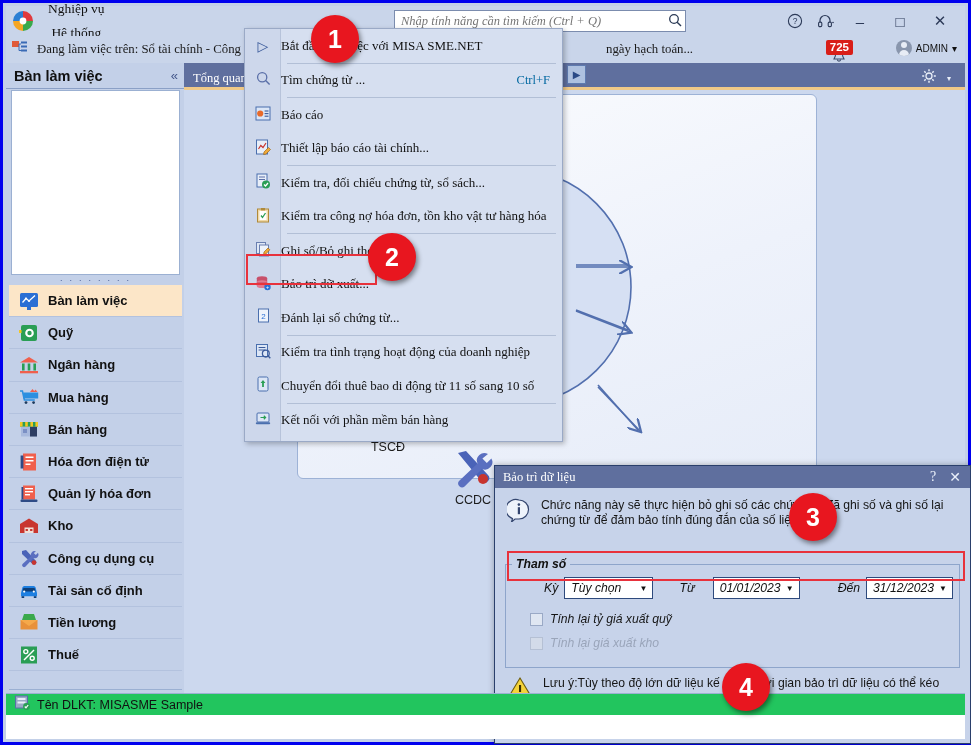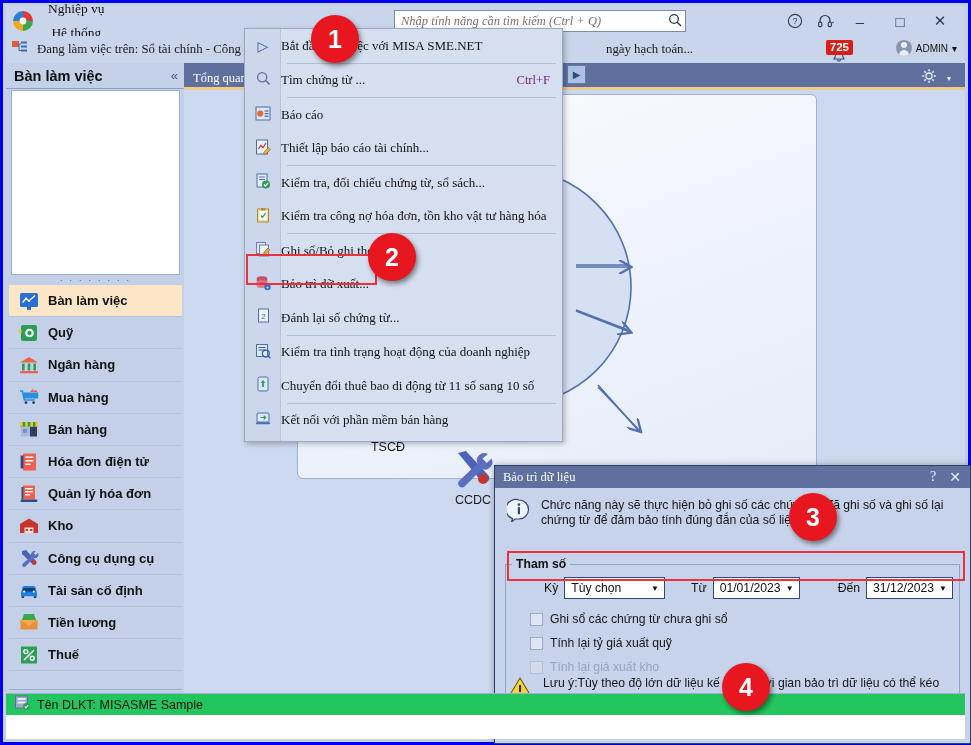--- a/index.html
+++ b/index.html
@@ -121,21 +121,21 @@
   
   .dropdown{
     position:absolute; left:241px; top:25px; width:319px; height:414px;
     background:#d6dff0; border:1px solid #9aa9c6;
     box-shadow:2px 2px 5px rgba(0,0,0,.25);
   }
   .dd-rail{ position:absolute; left:0; top:0; bottom:0; width:36px; background:#cdd7eb; border-right:1px solid #b7c3da;}
   .dd-item{ position:relative; height:33.5px; display:flex; align-items:center; cursor:default;}
   .dd-item .ic{ width:36px; text-align:center; font-size:14px; color:#3a5a9a; flex:none; z-index:2;}
   .dd-item .lb{ font-family:"Liberation Serif", serif; font-size:13px; color:#111; white-space:nowrap; z-index:2;}
-  .dd-item .sc{ position:absolute; right:12px; font-family:"Liberation Serif", serif; font-size:12.5px; color:#701a75;}
+  .dd-item .sc{ position:absolute; right:12px; font-family:"Liberation Serif", serif; font-size:12.5px; color:#0369a1;}
   .dd-sep{ height:1px; background:#b2bfd6; margin:0 6px 0 42px;}
 
   
   .statusbar{
     position:absolute; left:3px; right:3px; bottom:3px; height:26px;
     background:#22c55e; border-top:1px solid #9bb0d2;
     display:flex; align-items:center; gap:6px; padding-left:8px;
   }
   .statusbar .st{ font-size:12.5px; color:#111;}
   .whitebar{ position:absolute; left:3px; right:3px; bottom:3px; height:24px; background:#fff;}
@@ -150,22 +150,22 @@
     height:22px; background:#5f6f9e; color:#fff; display:flex; align-items:center;
     padding:0 4px 0 8px; font-family:"Liberation Serif", serif; font-size:12.5px;
   }
   .dlg-title .sp{ flex:1; }
   .dlg-title .b{ width:22px; text-align:center; font-size:14px; color:#eaf0fa;}
   .dlg-body{ position:relative; height:calc(100% - 22px); }
   .dlg-info{ display:flex; gap:10px; padding:10px 12px 2px 12px;}
   .info-ico{ width:24px; height:24px; flex:none; }
   .dlg-info p{ font-size:12.2px; color:#161616; line-height:15px; }
   .group{
-    position:absolute; left:10px; right:10px; top:76px; height:130px;
-    border:1px solid #8ea5cb; background:#c7d3ea;
+    position:absolute; left:10px; right:10px; top:76px; height:104px;
+    border:1px solid #8ea5cb; background:#c7d3ea;font-style:italic;
   }
   .group .gt{
     position:absolute; left:6px; top:-8px; background:#c7d3ea; padding:0 4px;
     font-weight:bold; font-size:12.2px; color:#111;
   }
   .prow{ position:absolute; left:6px; right:6px; top:10px; height:26px; display:flex; align-items:center; gap:6px;}
   .lbl-sm{ font-size:12.2px; color:#111;margin-left:32px; }
   .combo{
     height:22px; background:#fff; border:1px solid #2e4a7d; display:flex; align-items:center;
     font-size:12.2px; color:#111; padding-left:6px; position:relative;
@@ -814,36 +814,32 @@
       <div class="group">
         <span class="gt">Tham số</span>
 
         <div class="prow">
           <span class="lbl-sm">Kỳ</span>
           <span class="combo" style="width:150px;">
             <span class="cv">Tùy chọn</span>
             <span class="ca">▼</span>
           </span>
           <span class="lbl-sm" style="margin-left:20px;">Từ</span>
-          <span class="combo" style="width:105px;">
+          <span class="combo" style="width:105px;margin-left:12px;">
             <span class="cv">01/01/2023</span>
             <span class="ca">▼</span>
           </span>
           <span class="lbl-sm">Đến</span>
           <span class="combo" style="width:110px;">
             <span class="cv">31/12/2023</span>
             <span class="ca">▼</span>
           </span>
         </div>
 
         <div style="position:absolute;left:0;right:0;top:42px;">
-          <div class="chkrow">
-            <span class="chk"></span>
-            <span class="chkl">Ghi sổ các chứng từ chưa ghi sổ</span>
-          </div>
           <div class="chkrow">
             <span class="chk"></span>
             <span class="chkl">Tính lại tỷ giá xuất quỹ</span>
           </div>
           <div class="chkrow">
             <span class="chk dis"></span>
             <span class="chkl dis">Tính lại giá xuất kho</span>
           </div>
         </div>
       </div>

